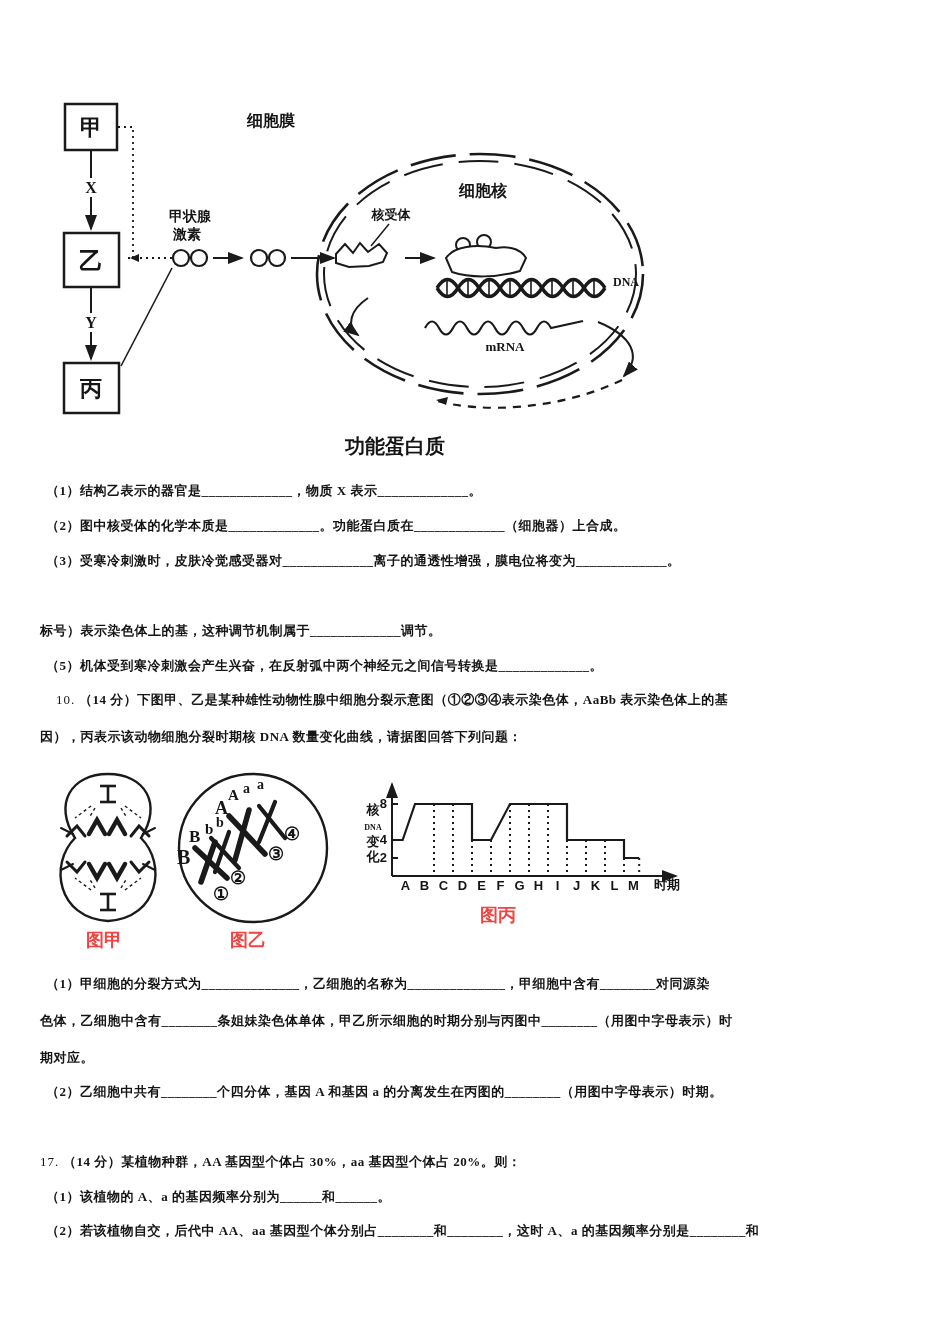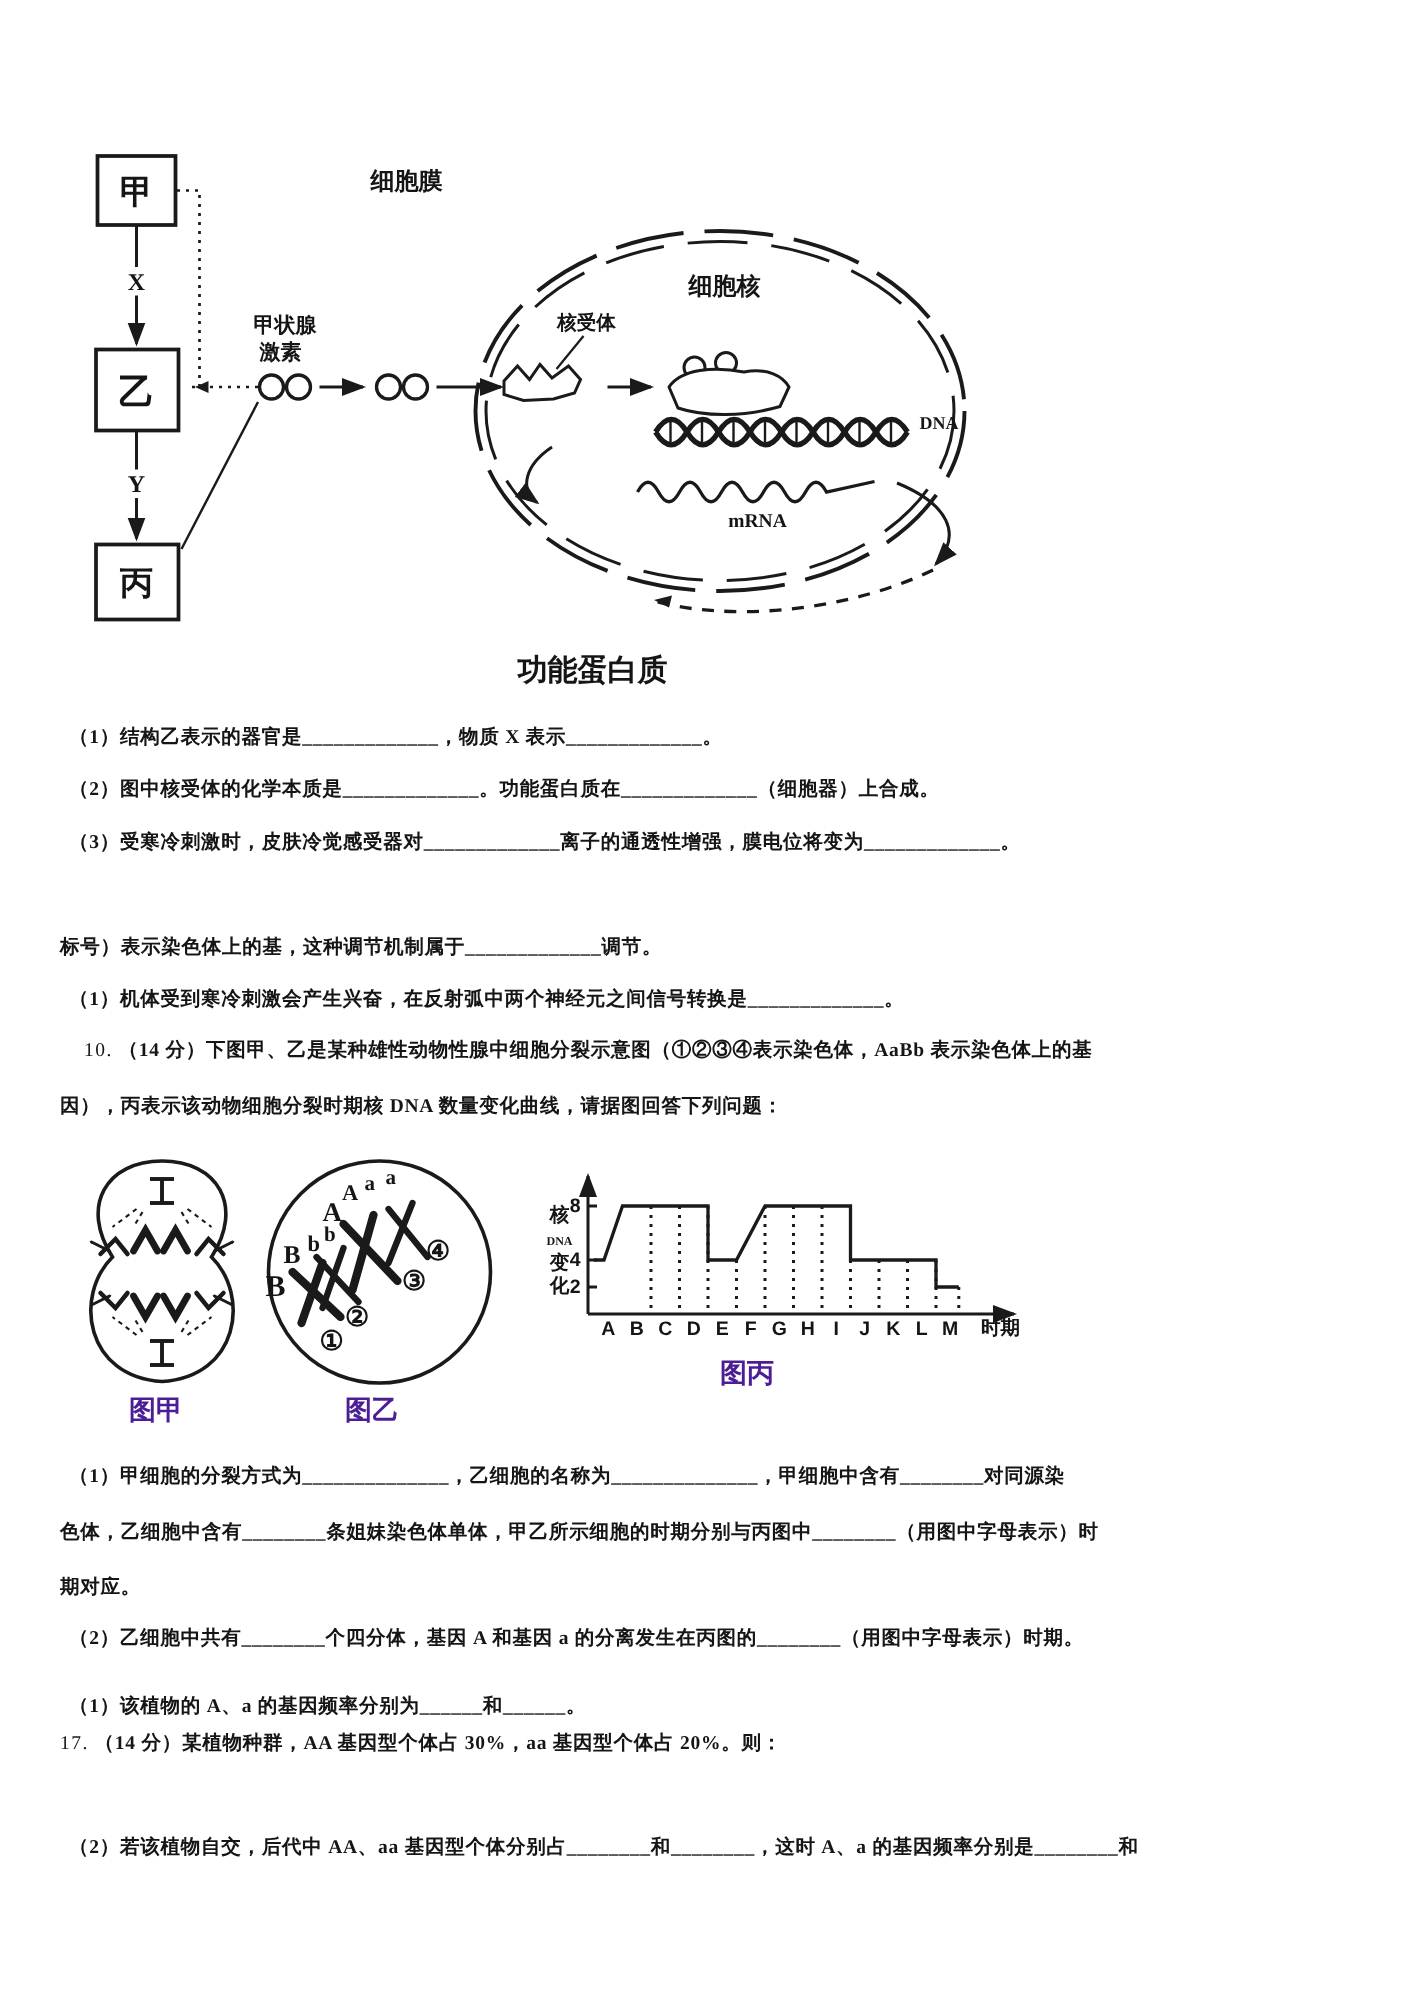--- a/index.html
+++ b/index.html
@@ -1,20 +1,20 @@
 <!DOCTYPE html>
 <html><head>
 <meta charset="utf-8">
 <style>
   html,body{margin:0;padding:0;background:#ffffff;}
   body{width:950px;height:1344px;font-family:"Liberation Serif","DejaVu Serif",serif;color:#111;}
   #page{position:relative;width:950px;height:1344px;overflow:hidden;background:#fff;}
   .tline{position:absolute;font-size:13px;font-weight:bold;white-space:nowrap;letter-spacing:0.5px;color:#151515;}
   .tline .qnum{font-weight:normal;letter-spacing:1px;}
-  .caption{position:absolute;font-size:18px;font-weight:bold;color:#4c1d95;}
+  .caption{position:absolute;font-size:18px;font-weight:bold;color:#ef4444;}
   svg{position:absolute;overflow:visible;}
   .sk{stroke:#1a1a1a;fill:none;}
   .svgt{fill:#151515;font-family:"Liberation Serif","DejaVu Serif",serif;font-weight:bold;}
   .axis-letter{fill:#151515;font-family:"Liberation Sans","DejaVu Sans",sans-serif;font-weight:bold;font-size:13px;}
 </style>
 </head>
 <body>
 
 <div id="page">
 
@@ -92,21 +92,21 @@
     <path class="sk" stroke-width="2.2" stroke-dasharray="8,7" d="M622,292 C560,322 480,326 434,312"></path>
     <path d="M436,312 L448,309 L446,317 Z" fill="#1a1a1a"></path>
 
     <text class="svgt" x="345" y="365" font-size="20">功能蛋白质</text>
   </svg>
 
   <div class="tline" style="left:46px;top:482px;">（1）结构乙表示的器官是_____________，物质 X 表示_____________。</div>
   <div class="tline" style="left:46px;top:517px;">（2）图中核受体的化学本质是_____________。功能蛋白质在_____________（细胞器）上合成。</div>
   <div class="tline" style="left:46px;top:552px;">（3）受寒冷刺激时，皮肤冷觉感受器对_____________离子的通透性增强，膜电位将变为_____________。</div>
   <div class="tline" style="left:40px;top:622px;">标号）表示染色体上的基，这种调节机制属于_____________调节。</div>
-  <div class="tline" style="left:46px;top:657px;">（1）机体受到寒冷刺激会产生兴奋，在反射弧中两个神经元之间信号转换是_____________。</div>
+  <div class="tline" style="left:46px;top:657px;">（5）机体受到寒冷刺激会产生兴奋，在反射弧中两个神经元之间信号转换是_____________。</div>
 
   <div class="tline" style="left:40px;top:691px;margin-left:16px;">
     <span class="qnum">10.</span>
     <span>（14 分）下图甲、乙是某种雄性动物性腺中细胞分裂示意图（①②③④表示染色体，AaBb 表示染色体上的基</span>
   </div>
   <div class="tline" style="left:40px;top:728px;">因），丙表示该动物细胞分裂时期核 DNA 数量变化曲线，请据图回答下列问题：</div>
 
   <svg style="left:33px;top:768px" width="150" height="160" viewBox="0 0 150 160">
     <path class="sk" stroke-width="2.4" d="M75,6 C38,6 20,36 42,70 C16,96 24,150 75,153 C126,150 134,96 108,70 C130,36 112,6 75,6 Z"></path>
 
@@ -241,16 +241,16 @@
 
   <div class="tline" style="left:46px;top:975px;">（1）甲细胞的分裂方式为______________，乙细胞的名称为______________，甲细胞中含有________对同源染</div>
   <div class="tline" style="left:40px;top:1012px;">色体，乙细胞中含有________条姐妹染色体单体，甲乙所示细胞的时期分别与丙图中________（用图中字母表示）时</div>
   <div class="tline" style="left:40px;top:1049px;">期对应。</div>
   <div class="tline" style="left:46px;top:1083px;text-align:right;">（2）乙细胞中共有________个四分体，基因 A 和基因 a 的分离发生在丙图的________（用图中字母表示）时期。</div>
 
   <div class="tline" style="left:40px;top:1153px;">
     <span class="qnum">17.</span>
     <span>（14 分）某植物种群，AA 基因型个体占 30%，aa 基因型个体占 20%。则：</span>
   </div>
-  <div class="tline" style="left:46px;top:1128px;">（1）该植物的 A、a 的基因频率分别为______和______。</div>
+  <div class="tline" style="left:46px;top:1188px;">（1）该植物的 A、a 的基因频率分别为______和______。</div>
   <div class="tline" style="left:46px;top:1222px;">（2）若该植物自交，后代中 AA、aa 基因型个体分别占________和________，这时 A、a 的基因频率分别是________和</div>
 
 </div>
 
 </body></html>

